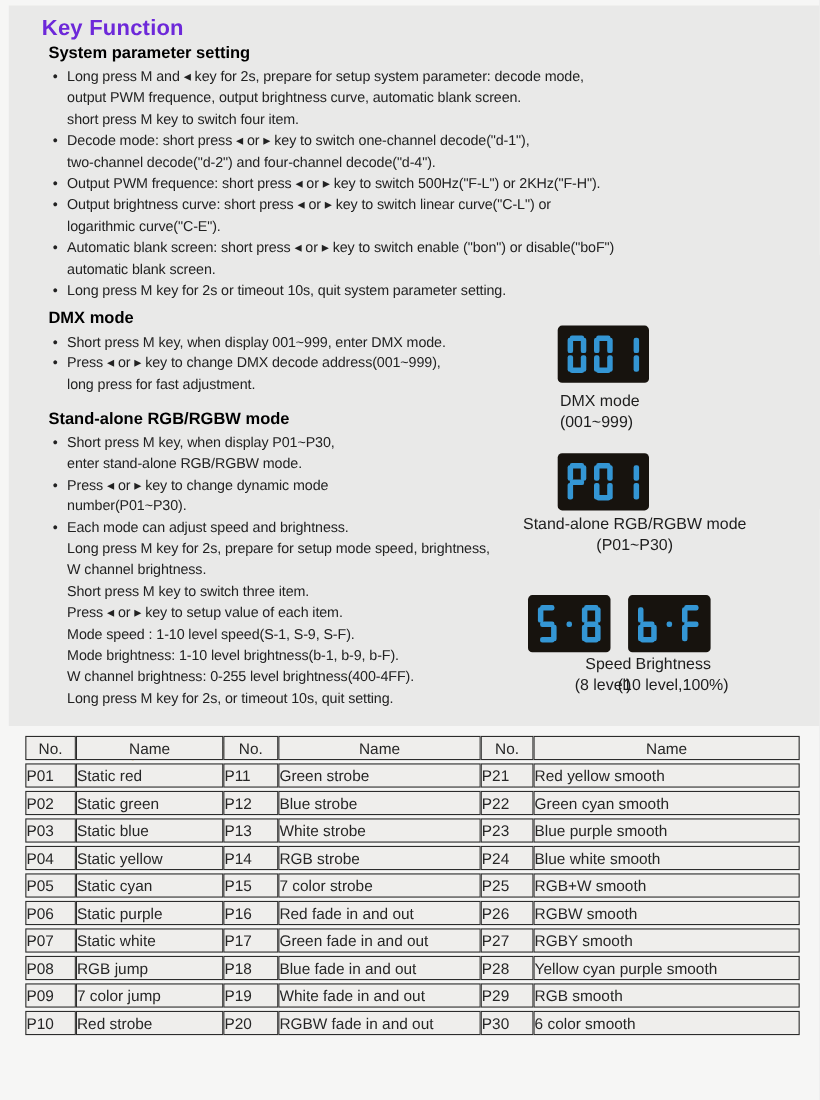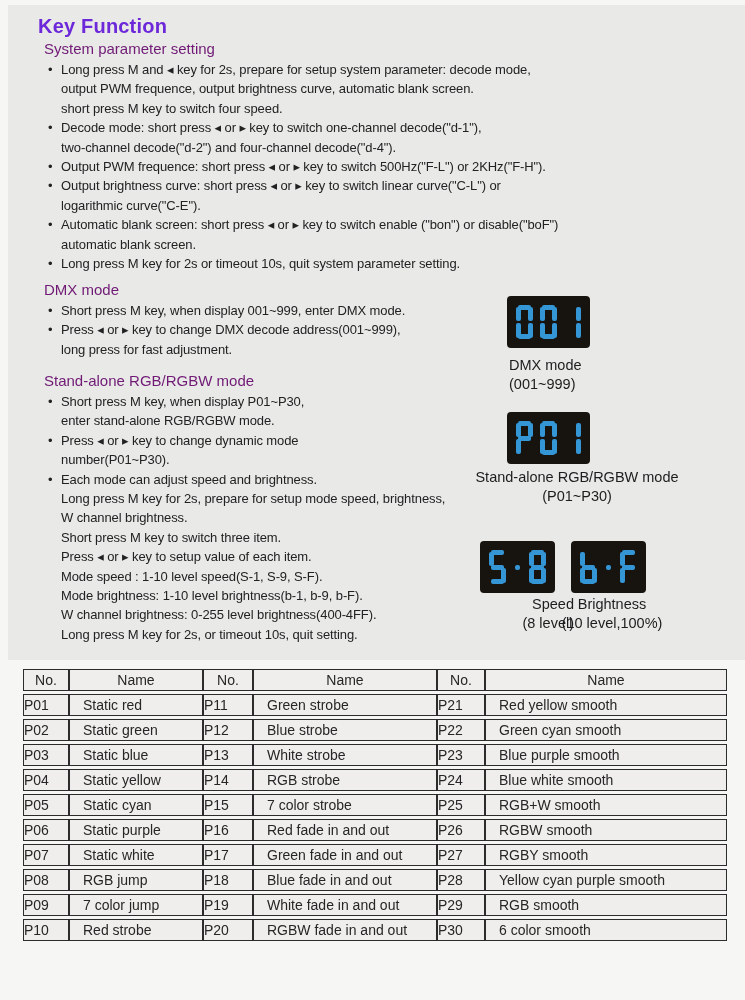--- a/index.html
+++ b/index.html
@@ -16,21 +16,21 @@
     background:#e9e9e8;
   }
   .page-title{
     position:absolute;left:30px;top:10px;
     font-size:20px;font-weight:bold;color:#6d28d9;letter-spacing:.2px;
   }
   .section{position:absolute;left:36px;width:676px;}
   .sec-0{top:40px;}
   .sec-1{top:281px;}
   .sec-2{top:372px;width:465px;}
-  .sec-heading{font-size:15px;font-weight:normal;color:#701a75;line-height:17px;}
+  .sec-heading{font-size:15px;font-weight:bold;color:#000000;line-height:17px;}
   .lines{margin-top:3px;margin-left:4px;}
   .line{
     position:relative;font-size:13px;line-height:19.4px;
     padding-left:13px;letter-spacing:-0.1px;color:#222;
   }
   .line.b::before{
     content:"\2022";position:absolute;left:0;top:0;
   }
   
   .seg-display{
@@ -64,34 +64,34 @@
     border-collapse:separate;border-spacing:0 3px;
     table-layout:fixed;width:704px;
   }
   .mode-table th,.mode-table td{
     border:1.5px solid #2c2c2c;background:#efeeec;
     height:22px;font-size:14px;padding:0;box-sizing:border-box;
     color:#262626;overflow:hidden;white-space:nowrap;
   }
   .mode-table th{font-weight:normal;text-align:center;}
   .mode-table td.no-cell{text-align:left;}
-  .mode-table td.name-cell{text-align:left;padding-left:13px;}
+  .mode-table td.name-cell{text-align:left;}
 </style>
 </head>
 <body style="background: rgb(246, 246, 245);">
 
 <div class="top-panel">
   <div class="page-title">Key Function</div>
 
   <div class="section sec-0" style="top:35px;">
     <div class="sec-heading">System parameter setting</div>
     <div class="lines">
         <div class="line b">Long press M and ◂ key for 2s, prepare for setup system parameter: decode mode,</div>
         <div class="line">output PWM frequence, output brightness curve, automatic blank screen.</div>
-        <div class="line">short press M key to switch four speed.</div>
+        <div class="line">short press M key to switch four item.</div>
         <div class="line b">Decode mode: short press ◂ or ▸ key to switch one-channel decode("d-1"),</div>
         <div class="line">two-channel decode("d-2") and four-channel decode("d-4").</div>
         <div class="line b">Output PWM frequence: short press ◂ or ▸ key to switch 500Hz("F-L") or 2KHz("F-H").</div>
         <div class="line b">Output brightness curve: short press ◂ or ▸ key to switch linear curve("C-L") or</div>
         <div class="line">logarithmic curve("C-E").</div>
         <div class="line b">Automatic blank screen: short press ◂ or ▸ key to switch enable ("bon") or disable("boF")</div>
         <div class="line">automatic blank screen.</div>
         <div class="line b">Long press M key for 2s or timeout 10s, quit system parameter setting.</div>
       </div>
   </div>

